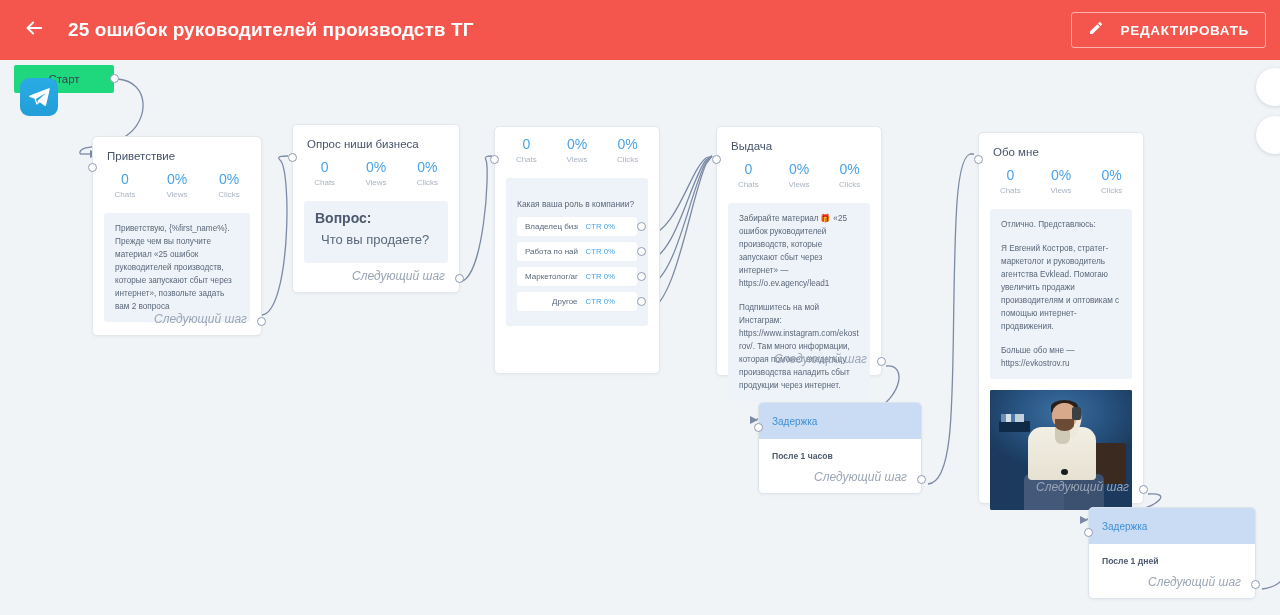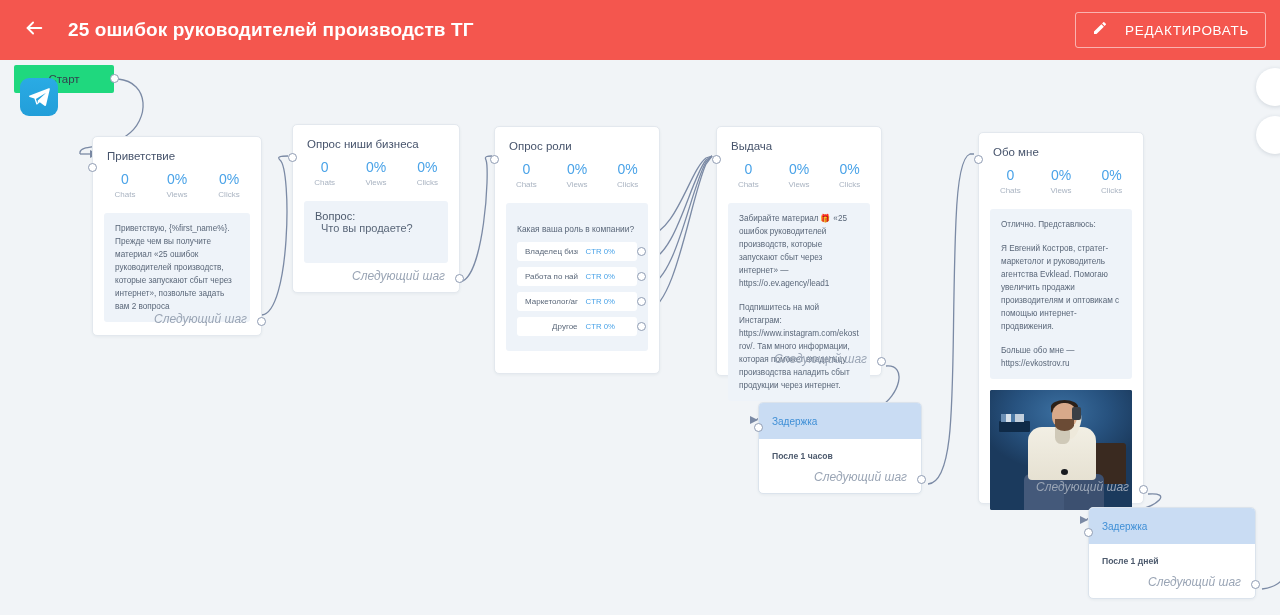--- a/index.html
+++ b/index.html
@@ -29,21 +29,21 @@
     margin-left: 12px; letter-spacing: .1px; white-space: nowrap;
   }
   #edit-btn {
     position: absolute; right: 14px; top: 12px;
     height: 36px; padding: 0 16px;
     border: 1px solid rgba(255,255,255,.55); border-radius: 3px;
     display: flex; align-items: center; gap: 9px;
     cursor: pointer; background: transparent;
   }
   #edit-btn .lbl {
-    color: #ffffff; font-size: 13.5px; font-weight: normal; letter-spacing: .7px;
+    color: #ffffff; font-size: 13.5px; font-weight: bold; letter-spacing: .7px;
     white-space: nowrap;
     padding-left: 8px;
   }
   #edit-btn svg { width: 16px; height: 16px; }
 
   
   #canvas {
     position: absolute; left: 0; top: 60px;
     width: 1280px; height: 555px;
     background: #f1f4f7;
@@ -94,22 +94,22 @@
     margin: 14px 11px 0 11px;
     background: #eef3f9;
     border-radius: 3px;
     padding: 9px 11px;
   }
   .bubble p {
     font-size: 8.2px; line-height: 13px; color: #5a6779;
     word-wrap: break-word;
   }
   .bubble p + p { margin-top: 11px; }
-  .bubble .qlabel { font-size: 11px; color: #4d5a6d; font-weight: normal; }
-  .bubble .qtext { font-size: 11px; color: #5a6779; padding-left: 6px; }
+  .bubble .qlabel { font-size: 14px; color: #4d5a6d; font-weight: bold; }
+  .bubble .qtext { font-size: 13px; color: #5a6779; margin-top: 6px; padding-left: 6px; }
   .bubble .qhead { font-size: 8.4px; color: #5a6779; margin-top: 12px; }
 
   
   .opts { margin-top: 8px; }
   .opt {
     background: #ffffff; border-radius: 3px;
     height: 19px; margin-bottom: 6px;
     display: flex; align-items: center; justify-content: flex-end;
     padding: 0 22px 0 8px; position: relative;
     cursor: pointer;
@@ -340,21 +340,20 @@
     <div class="bubble" style="height:62px;">
       <div class="qlabel">Вопрос:</div>
       <div class="qtext">Что вы продаете?</div>
     </div>
     <div class="nextstep">Следующий шаг</div>
     <span class="port out" style="bottom:9px;"></span>
   </div>
 
   <div class="card" style="left:494px; top:66px; width:166px; height:248px;">
     <span class="port in" style="top:28px;"></span>
-    <div class="card-title">Опрос роли</div>
     <div class="stats">
       <div class="stat">
         <div class="v">0</div>
         <div class="k">Chats</div>
       </div>
       <div class="stat">
         <div class="v">0%</div>
         <div class="k">Views</div>
       </div>
       <div class="stat">

